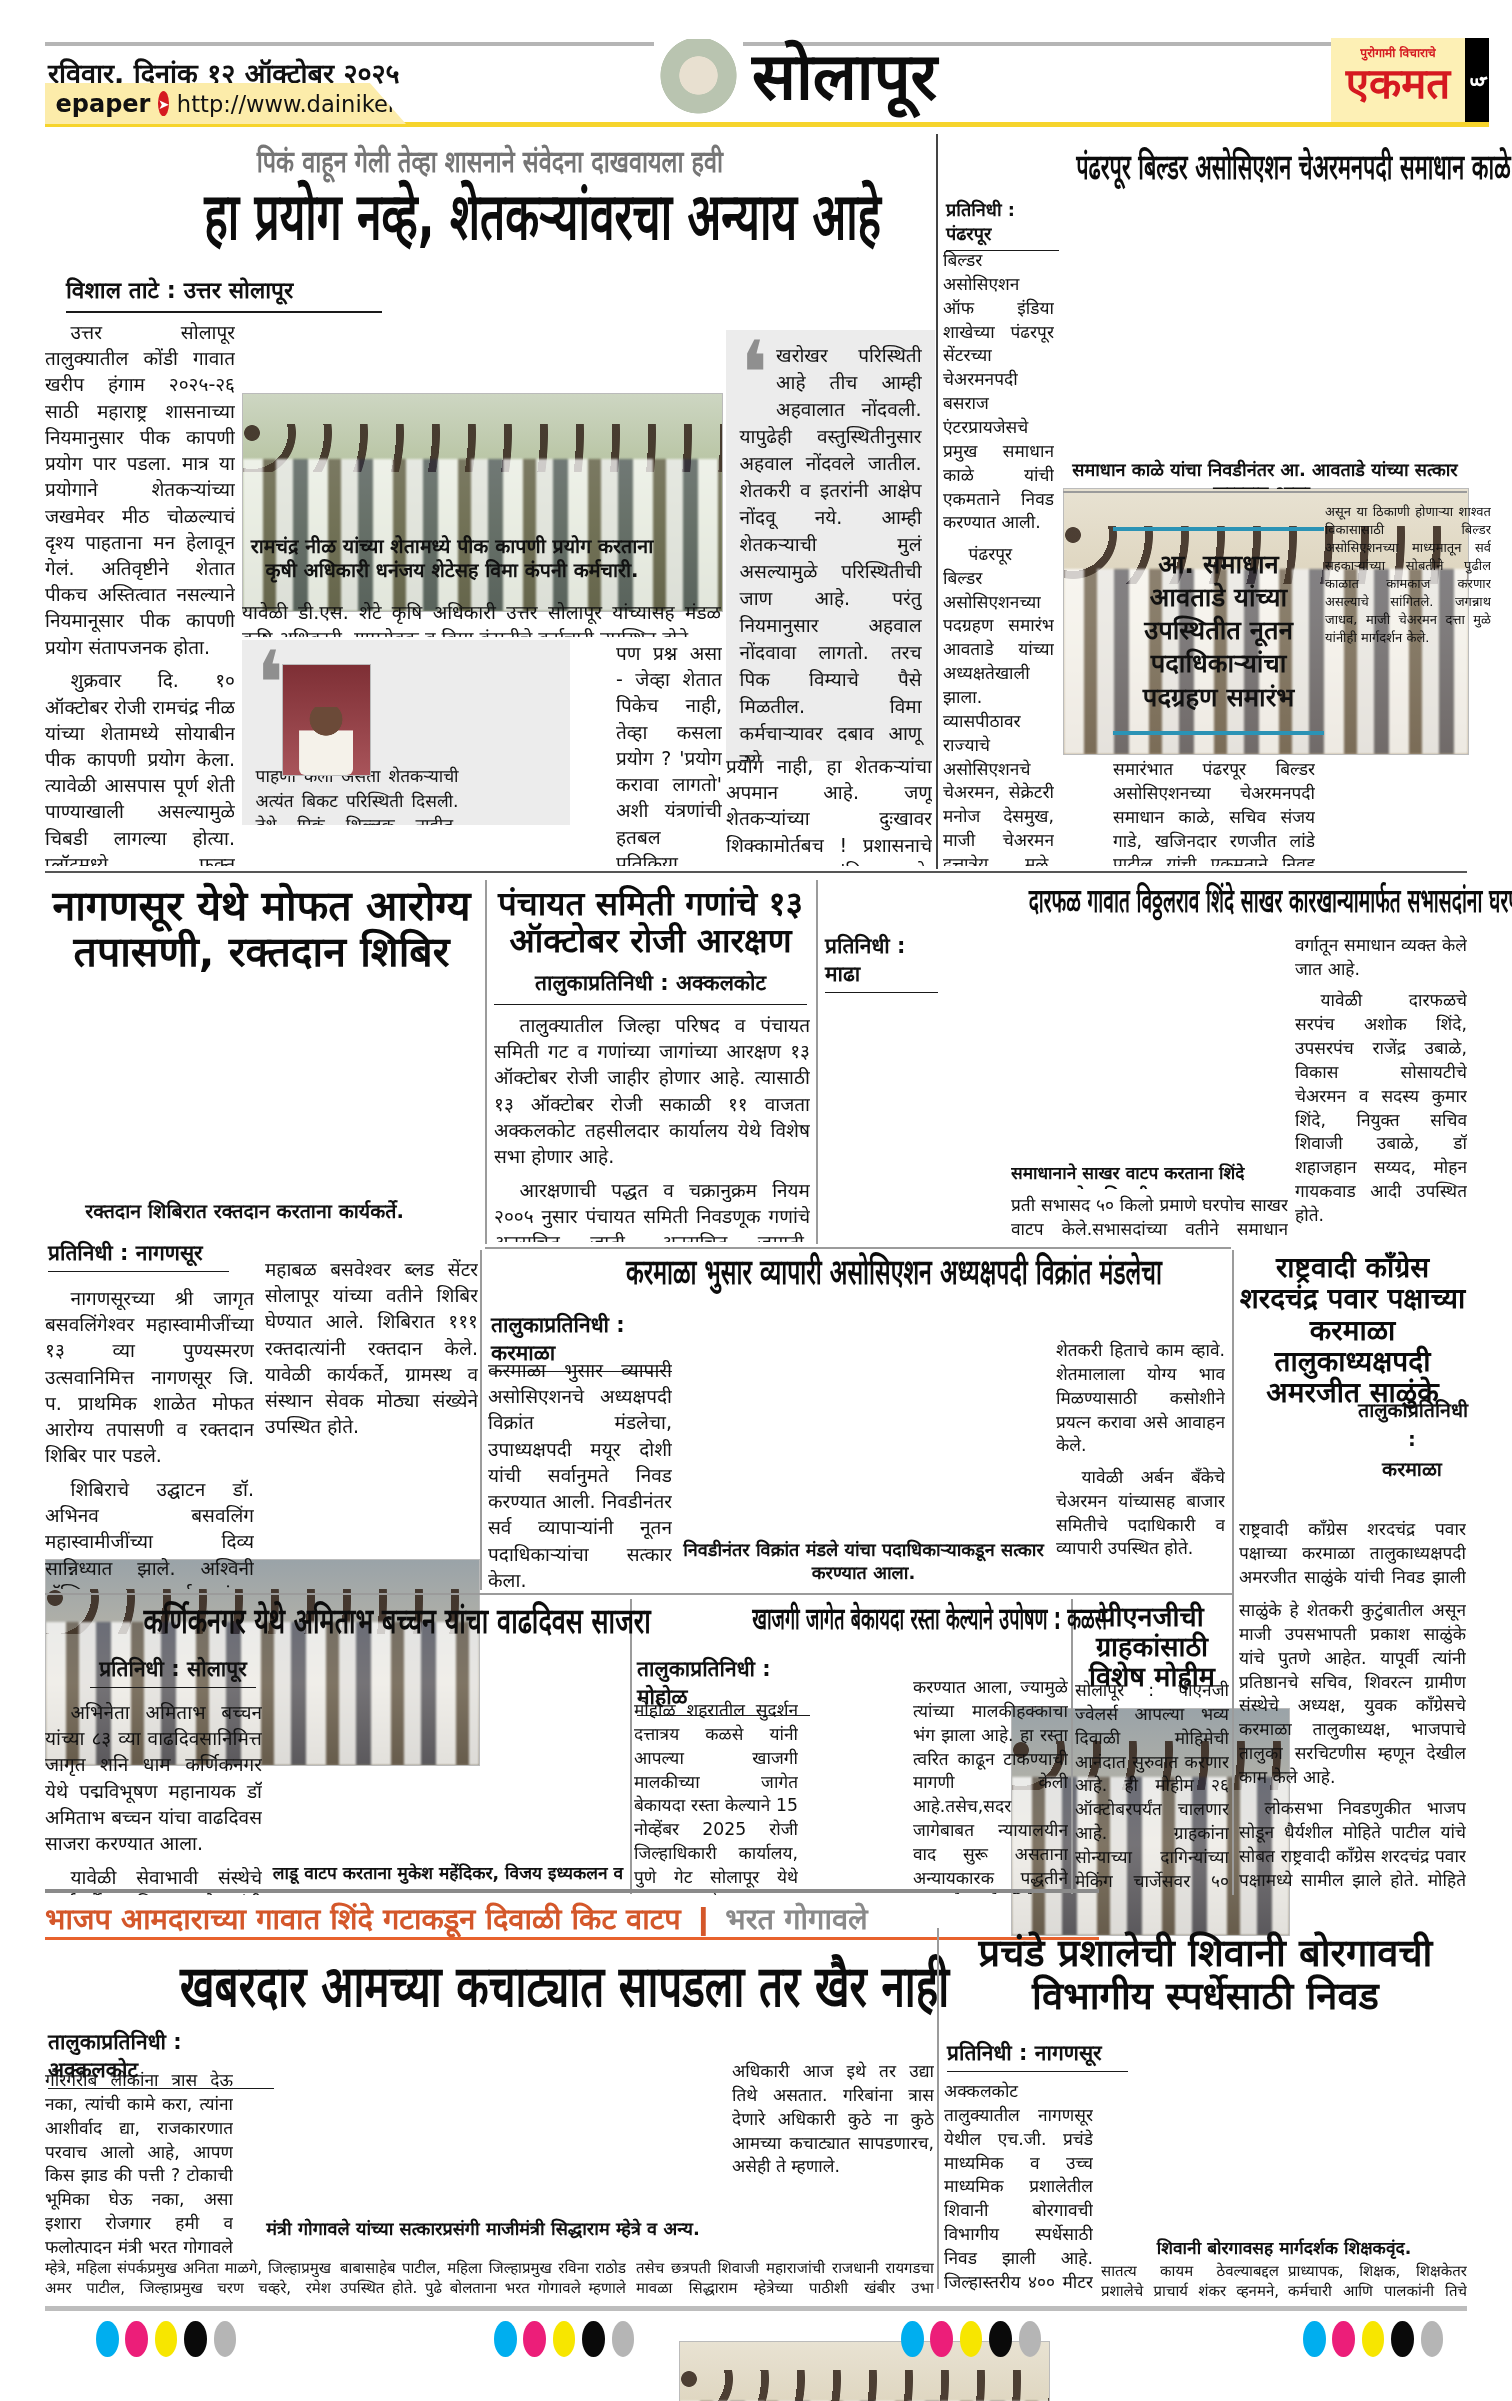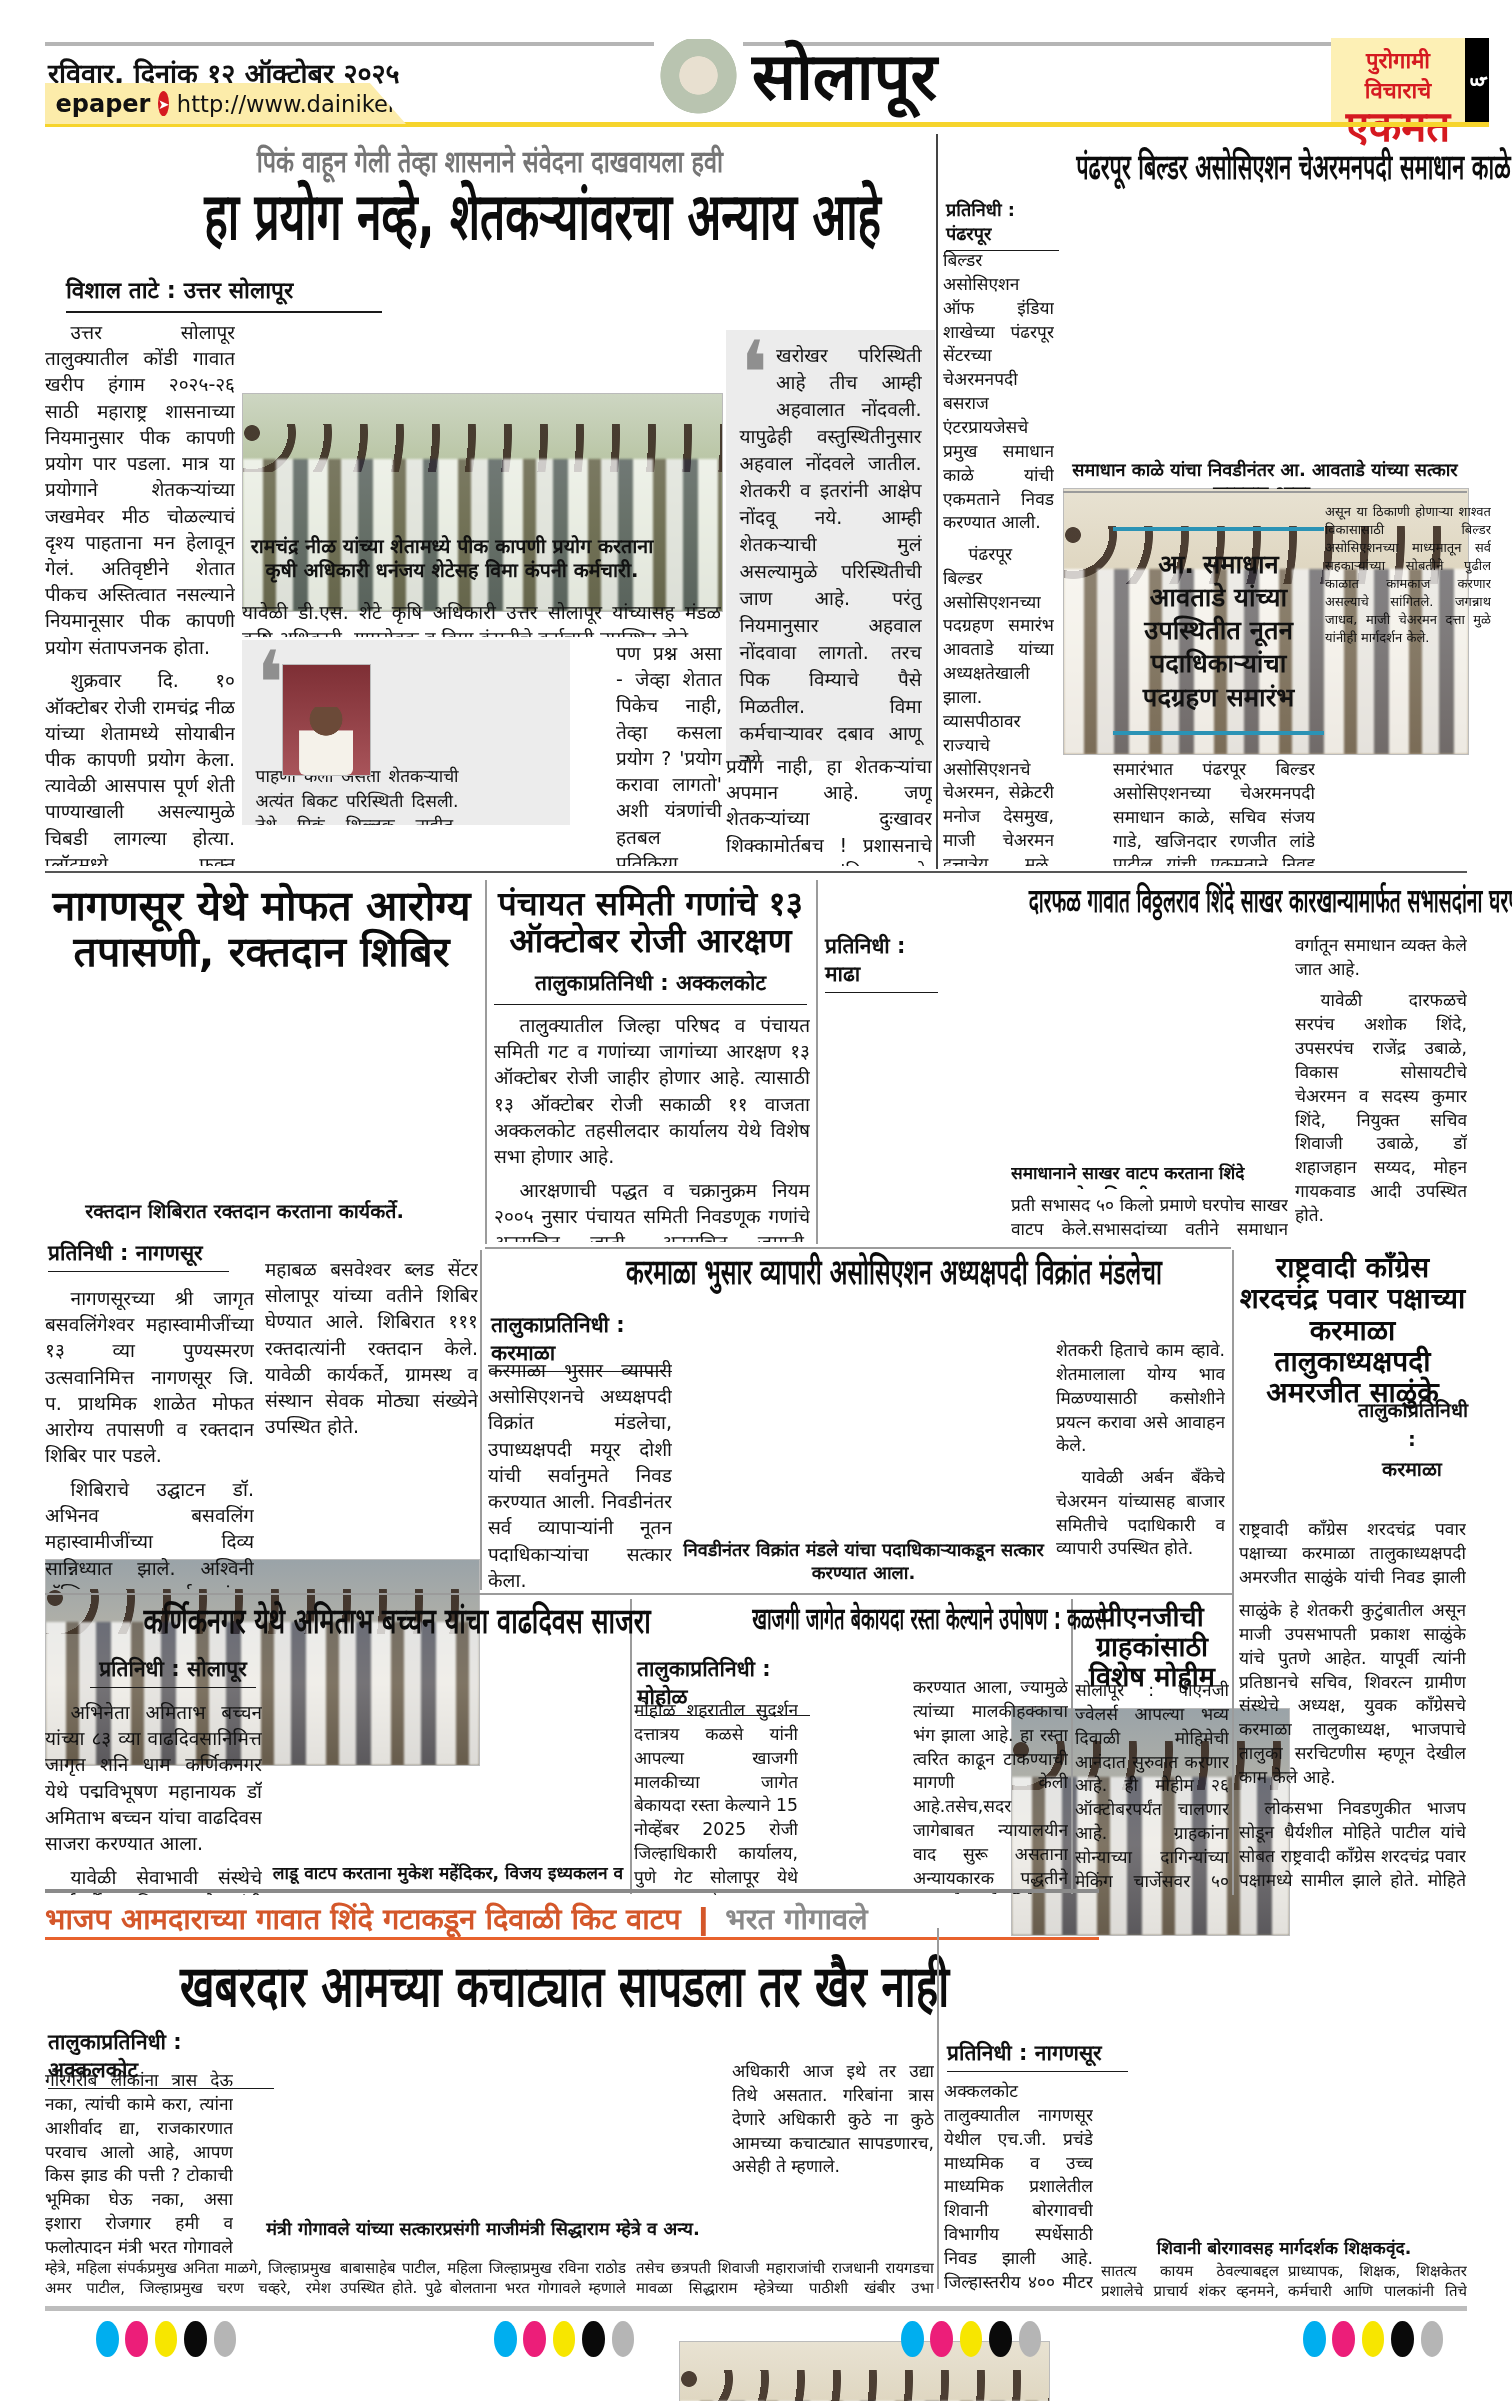--- a/index.html
+++ b/index.html
@@ -42,21 +42,21 @@
 
 <div id="page">
 
   <div class="abs" style="left:45px;top:42px;width:1366px;height:3.8px;background:#b5b5b5;"></div>
   <div class="abs" style="left:48px;top:54px;font-size:27px;font-weight:700;">रविवार, दिनांक १२ ऑक्टोबर २०२५</div>
 
   <div class="abs photo" style="left:654px;top:39px;width:89px;height:81px;background:radial-gradient(circle at 50% 45%,#e8e0d0 0 30%,#b9c4b0 31% 60%,#ffffff 61%);border:none;"></div>
   <div class="abs hl" style="left:752px;top:41px;font-size:65px;">सोलापूर</div>
 
   <div class="abs" style="left:1331px;top:38px;width:134px;height:86px;background:#fdf0b5;text-align:center;">
-    <div style="color:#d51920;font-weight:700;font-size:22px;margin-top:6px;">पुरोगामी विचाराचे</div>
+    <div style="color:#d51920;font-weight:700;font-size:12px;margin-top:6px;">पुरोगामी विचाराचे</div>
     <div style="color:#d51920;font-weight:900;font-size:42px;line-height:1;margin-top:1.5px;">एकमत</div>
   </div>
   <div class="abs" style="left:1465px;top:38px;width:24px;height:86px;background:#000;display:flex;align-items:center;justify-content:center;">
     <span style="color:#fff;font-size:22.6px;font-weight:700;transform:rotate(-90deg);display:inline-block;">६</span>
   </div>
   <div class="abs" style="left:45px;top:122px;width:1444px;height:5.3px;background:#f6d42c;"></div>
 
   <div class="abs" style="left:45px;top:83px;width:361px;height:41px;background:#fcecaa;clip-path:polygon(0 0,90% 0,100% 100%,0 100%);display:flex;align-items:center;gap:7.5px;padding-left:10.5px;box-sizing:border-box;">
     <span style="font-size:24px;font-weight:600;">epaper</span>
     <span style="width:25.6px;height:25.6px;background:#d51920;color:#fff;border-radius:50%;display:inline-flex;align-items:center;justify-content:center;font-size:13.6px;">➤</span>
@@ -275,20 +275,21 @@
     </div>
   <div class="abs bodytxt" style="left:340px;top:2259px;width:286px;height:39px;font-size:15px;line-height:1.3;">
       <p style="text-indent:0;">बाबासाहेब पाटील, महिला जिल्हाप्रमुख रविना राठोड उपस्थित होते. पुढे बोलताना भरत गोगावले म्हणाले की,</p>
     </div>
   <div class="abs bodytxt" style="left:636px;top:2259px;width:298px;height:39px;font-size:15px;line-height:1.3;">
       <p style="text-indent:0;">तसेच छत्रपती शिवाजी महाराजांची राजधानी रायगडचा मावळा सिद्धाराम म्हेत्रेच्या पाठीशी खंबीर उभा असल्याचेही ते म्हणाले.</p>
     </div>
 
   <div class="abs vr" style="left:937px;top:1928px;height:361px;"></div>
 
+  <div class="abs ctr hl" style="left:944px;top:1932px;width:523px;font-size:38px;">प्रचंडे प्रशालेची शिवानी बोरगावची विभागीय स्पर्धेसाठी निवड</div>
   <div class="abs by2" style="left:947px;top:2038px;width:181px;">प्रतिनिधी : नागणसूर</div>
   <div class="abs bodytxt" style="left:944px;top:2080px;width:149px;height:211px;font-size:17.3px;">
     <p style="text-indent:0;">अक्कलकोट तालुक्यातील नागणसूर येथील एच.जी. प्रचंडे माध्यमिक व उच्च माध्यमिक प्रशालेतील शिवानी बोरगावची विभागीय स्पर्धेसाठी निवड झाली आहे. जिल्हास्तरीय ४०० मीटर रनिंग स्पर्धेत द्वितीय क्रमांक मिळवून विभागीय स्पर्धेसाठी तिची निवड झाली होती.</p>
   </div>
 
   <div class="abs cap" style="left:1101px;top:2238px;width:366px;height:22.6px;font-size:17.3px;">शिवानी बोरगावसह मार्गदर्शक शिक्षकवृंद.</div>
   <div class="abs bodytxt" style="left:1101px;top:2262px;width:178px;height:36px;font-size:15px;line-height:1.3;">
       <p style="text-indent:0;">सातत्य कायम ठेवल्याबद्दल प्रशालेचे प्राचार्य शंकर व्हनमने, मार्गदर्शक शिक्षक बसवराज धानशेट्टी,</p>
     </div>
   <div class="abs bodytxt" style="left:1288px;top:2262px;width:179px;height:36px;font-size:15px;line-height:1.3;">

